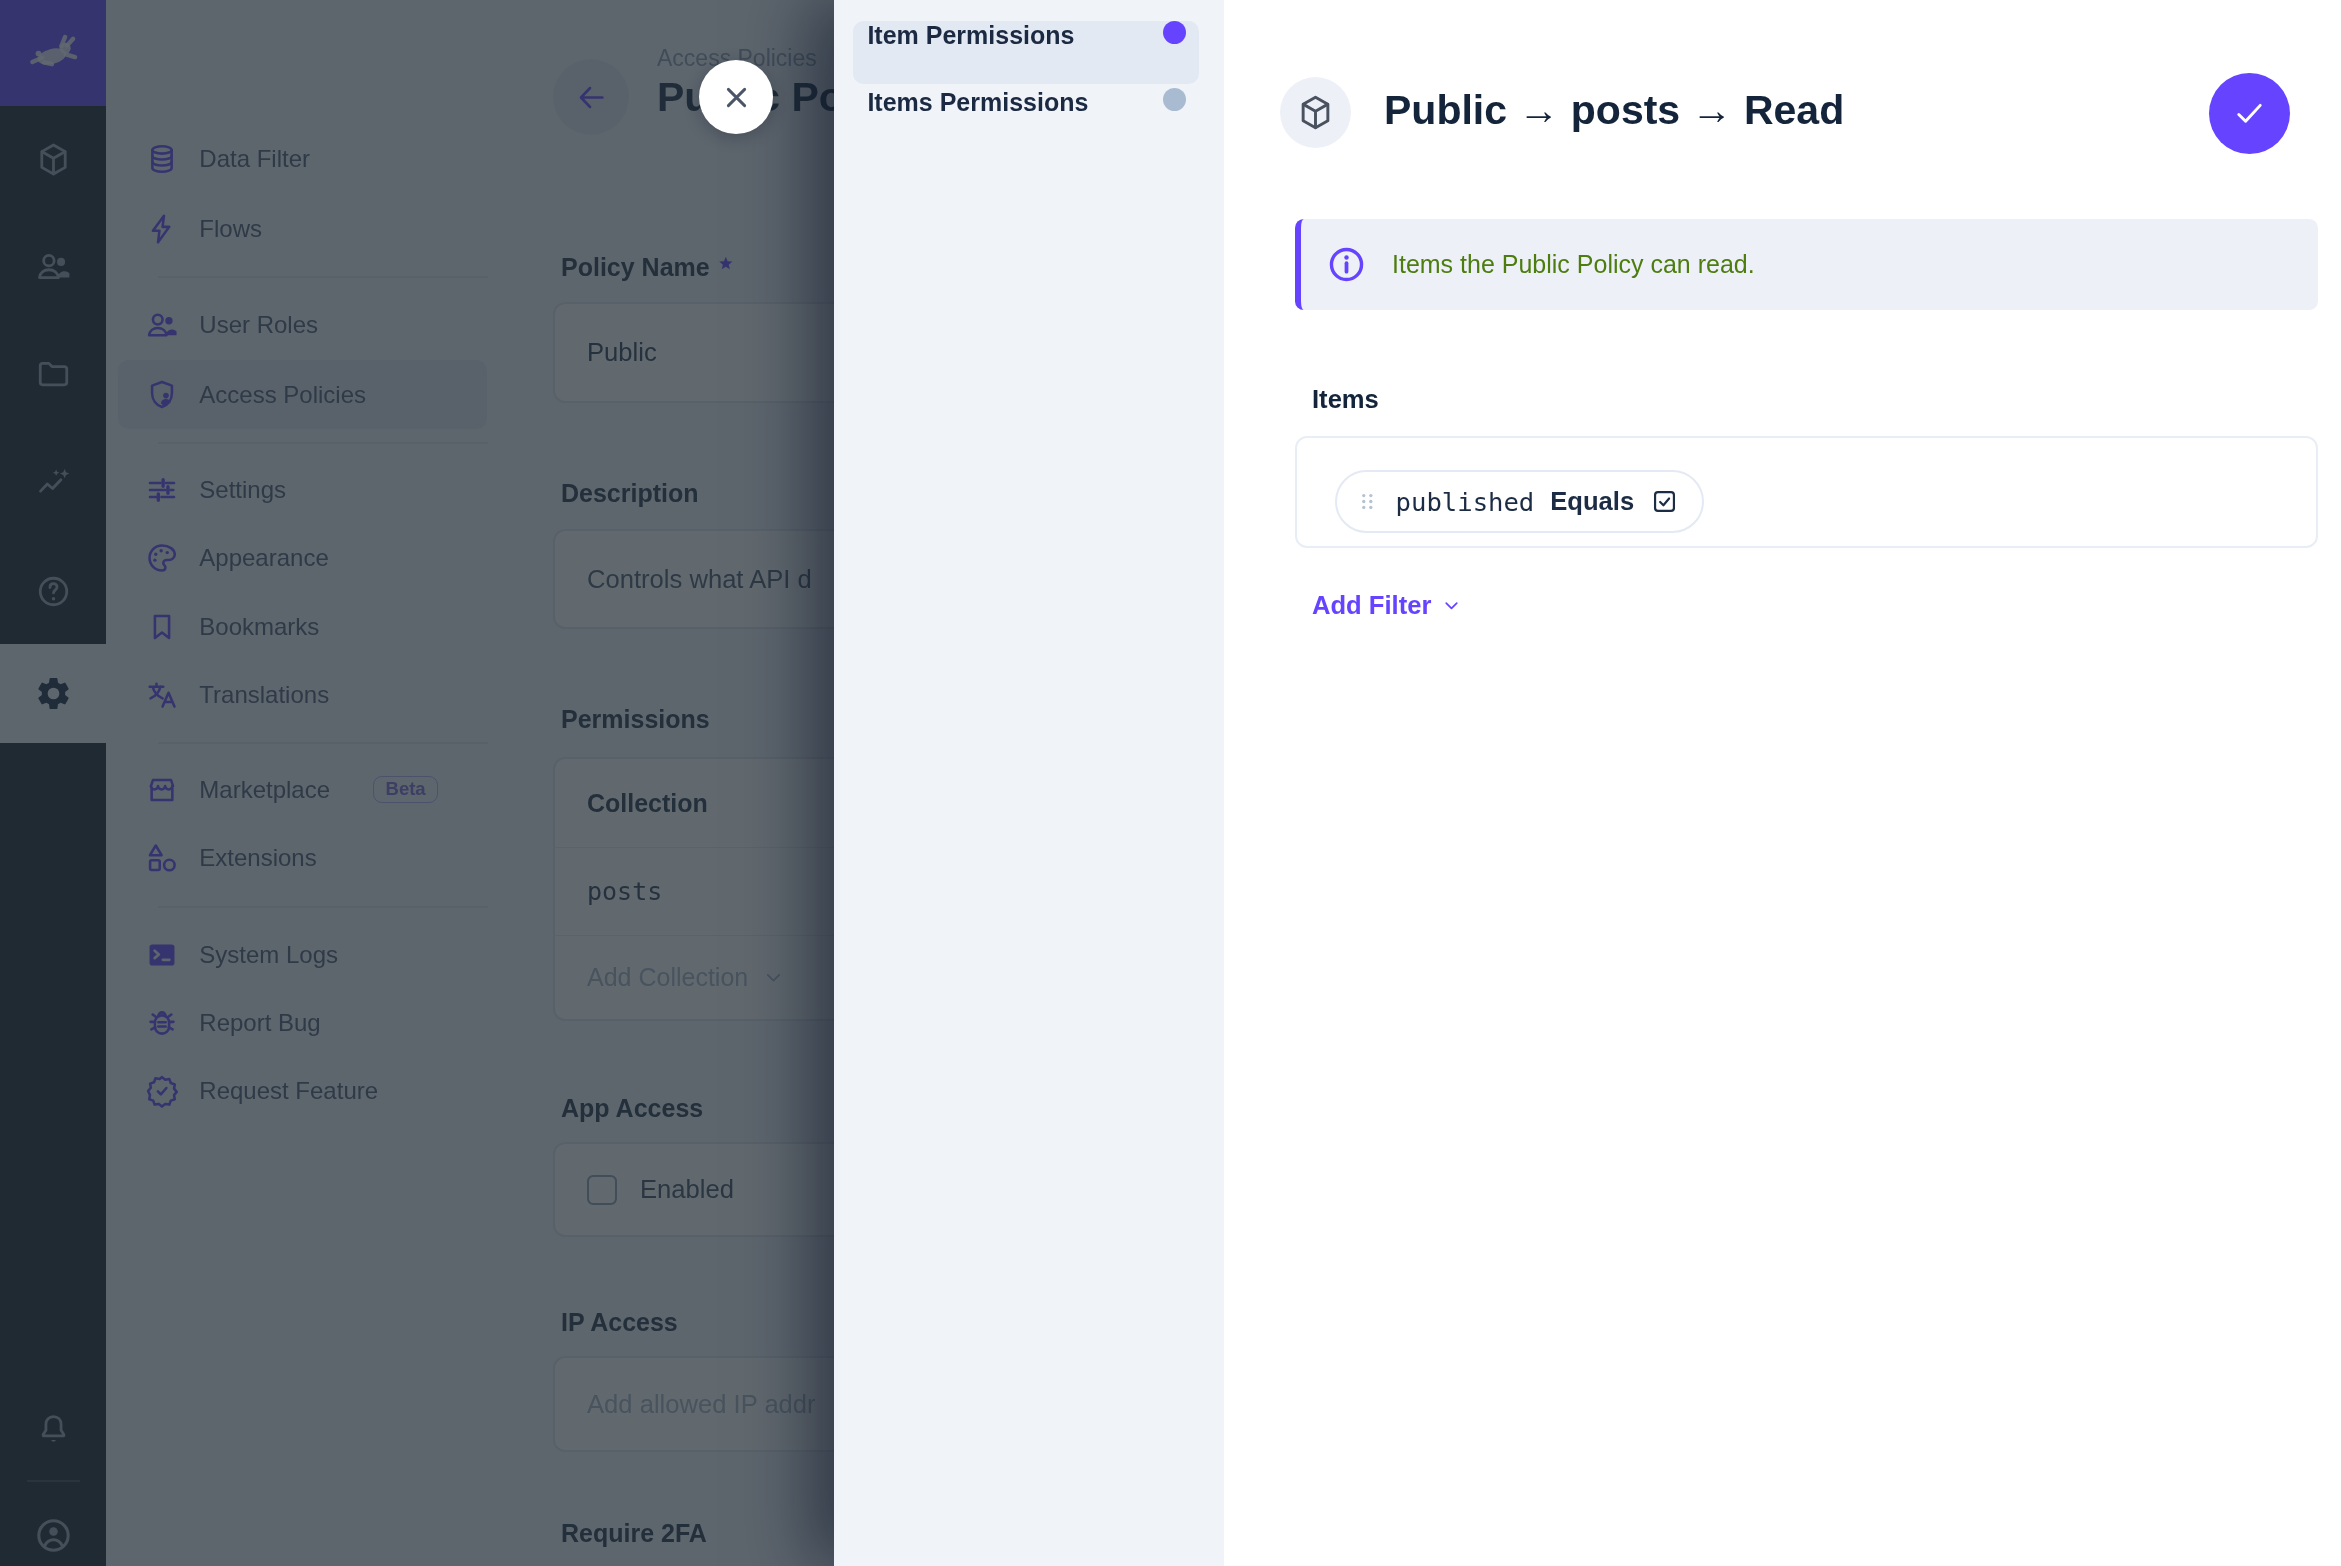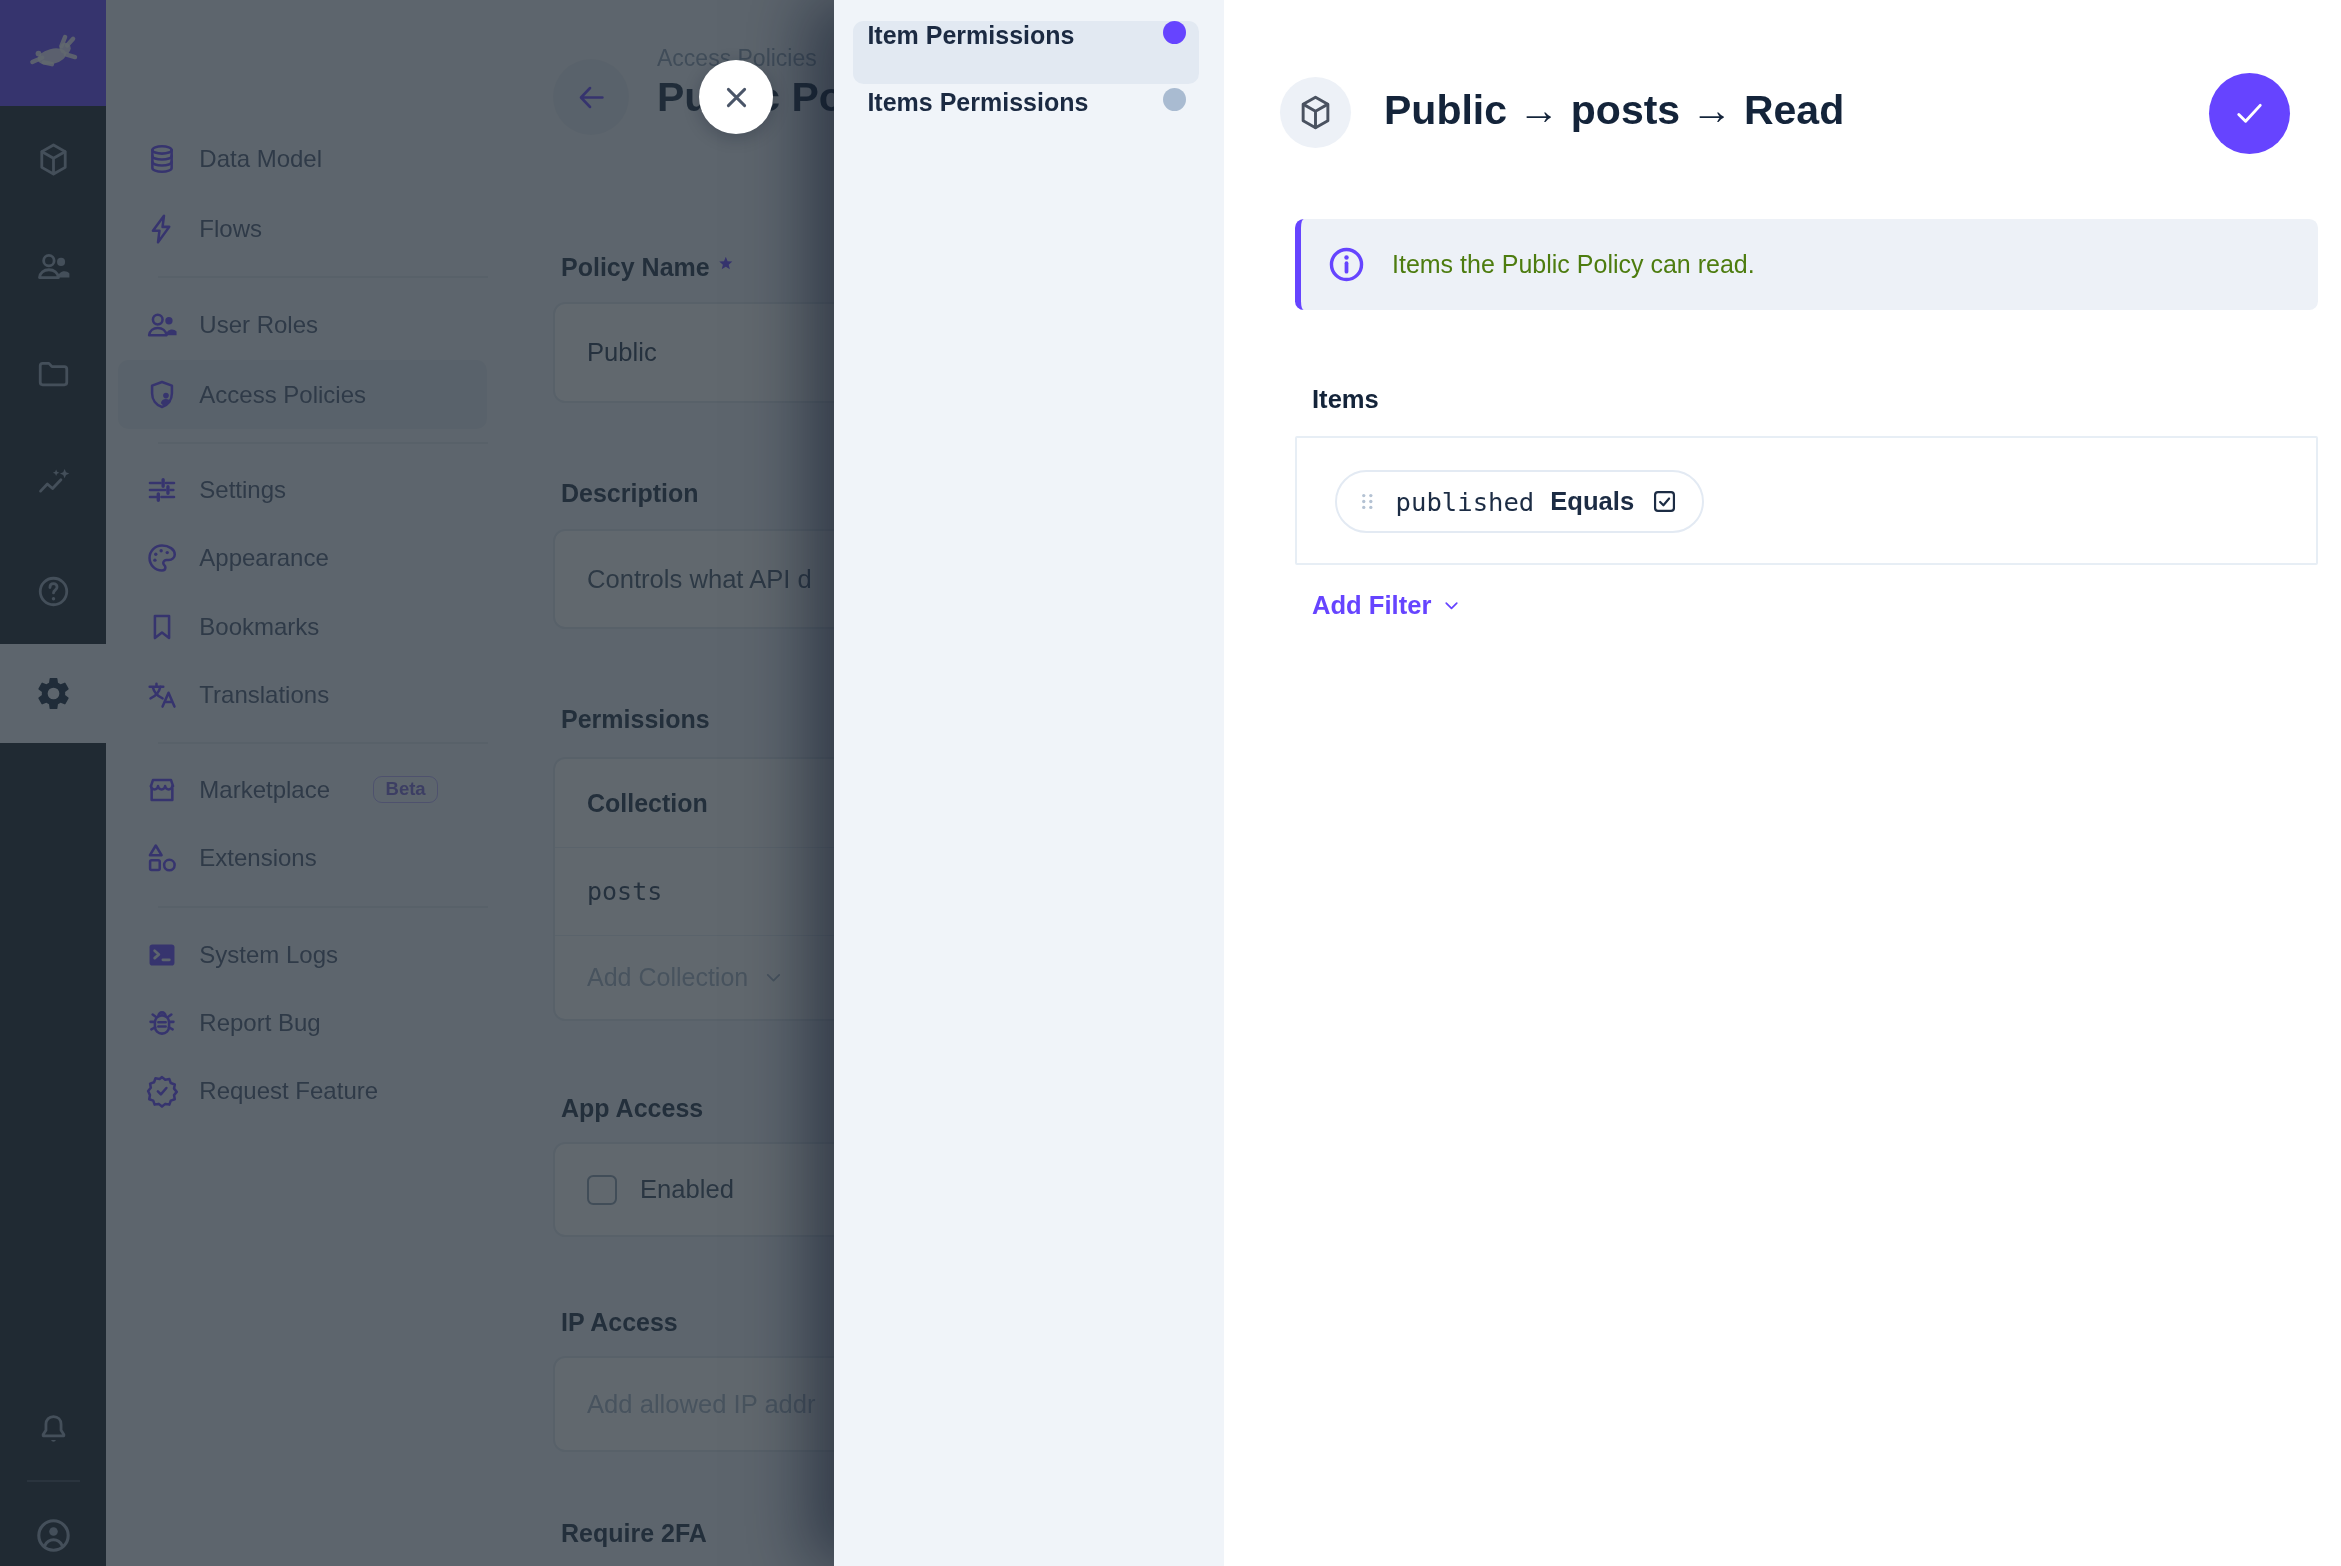--- a/index.html
+++ b/index.html
@@ -65,22 +65,22 @@
   .drawer-content{position:absolute;left:390px;top:16px;width:1118px;height:1566px;background:#fff;}
   .hdr-icon{position:absolute;left:56px;top:61px;width:71px;height:71px;border-radius:50%;background:#edf1f7;
     display:grid;place-items:center;color:#4a5260;}
   .drawer-title{position:absolute;left:160px;top:71px;font-size:41px;font-weight:800;color:#14243a;white-space:nowrap;}
   .save-btn{position:absolute;left:985px;top:57px;width:81px;height:81px;border-radius:50%;background:#6644ff;
     display:grid;place-items:center;color:#fff;}
   .banner{position:absolute;left:71px;top:203px;width:1023px;height:91px;background:#edf1f7;border-radius:8.8px;
     border-left:6.2px solid #6644ff;box-sizing:border-box;display:flex;align-items:center;padding-left:25px;gap:25px;}
   .banner-text{font-size:25px;color:#4d7c0f;}
   .rule-label{position:absolute;left:88px;top:369px;font-size:25.6px;font-weight:700;color:#14243a;}
-  .filter-box{position:absolute;left:71px;top:420px;width:1023px;height:129px;background:#fff;
-    border:2.6px solid #e7eef5;border-radius:2px;box-sizing:border-box;}
+  .filter-box{position:absolute;left:71px;top:420px;width:1023px;height:112px;background:#fff;
+    border:2.6px solid #e7eef5;border-radius:12px;box-sizing:border-box;}
   .filter-chip{position:absolute;left:38px;top:32px;height:63px;border:2.6px solid #e3eaf3;border-radius:35px;
     background:#fff;display:flex;align-items:center;padding:0 23px 0 17.6px;gap:16px;box-sizing:border-box;}
   .chip-field{font-family:"DejaVu Sans Mono","Liberation Mono",monospace;font-size:25.6px;color:#1c2c44;}
   .chip-op{font-size:25.6px;font-weight:700;color:#1c2c44;}
   .add-filter{position:absolute;left:88px;top:575px;display:flex;align-items:center;gap:8.8px;color:#6644ff;}
   .add-filter-label{font-size:25.6px;font-weight:700;}
 </style>
 </head>
 <body>
 
@@ -314,21 +314,21 @@
         </svg>
       </div>
   </div>
 
   <div class="nav-sidebar">
 
     <div class="nav-item" style="top:124px">
       <svg class="nicon" width="34" height="34" viewBox="0 0 38 38">
           <use href="#i-database"></use>
         </svg>
-      <span class="nlabel">Data Model</span>
+      <span class="nlabel">Data Filter</span>
     </div>
     <div class="nav-item" style="top:194px">
       <svg class="nicon" width="34" height="34" viewBox="0 0 38 38">
           <use href="#i-bolt"></use>
         </svg>
       <span class="nlabel">Flows</span>
     </div>
     <div class="nav-divider" style="top:276px"></div>
     <div class="nav-item" style="top:290px">
       <svg class="nicon" width="34" height="34" viewBox="0 0 38 38">

